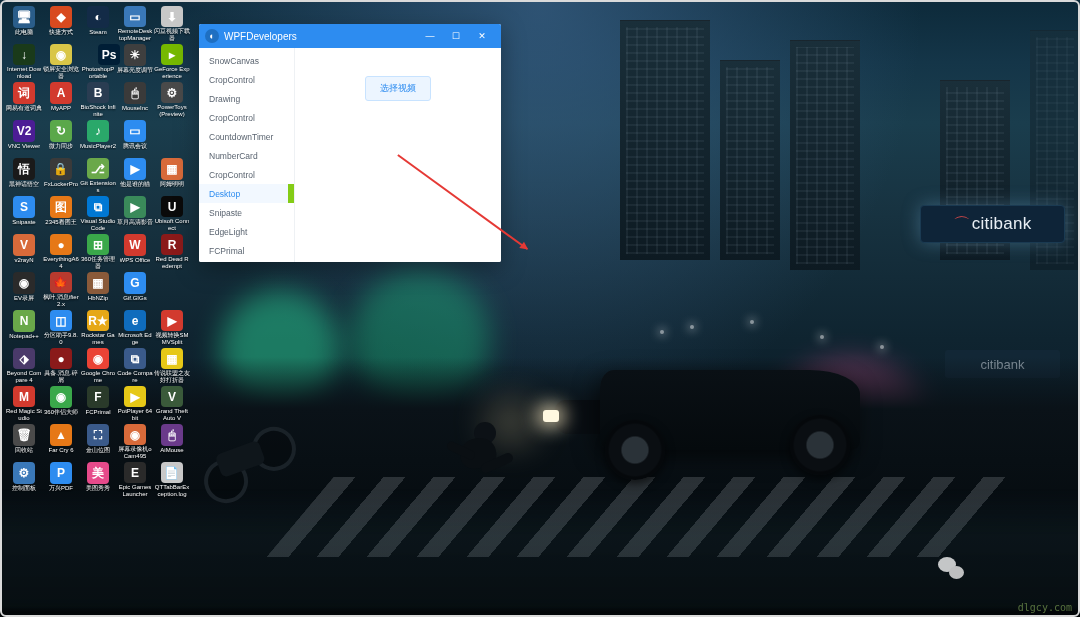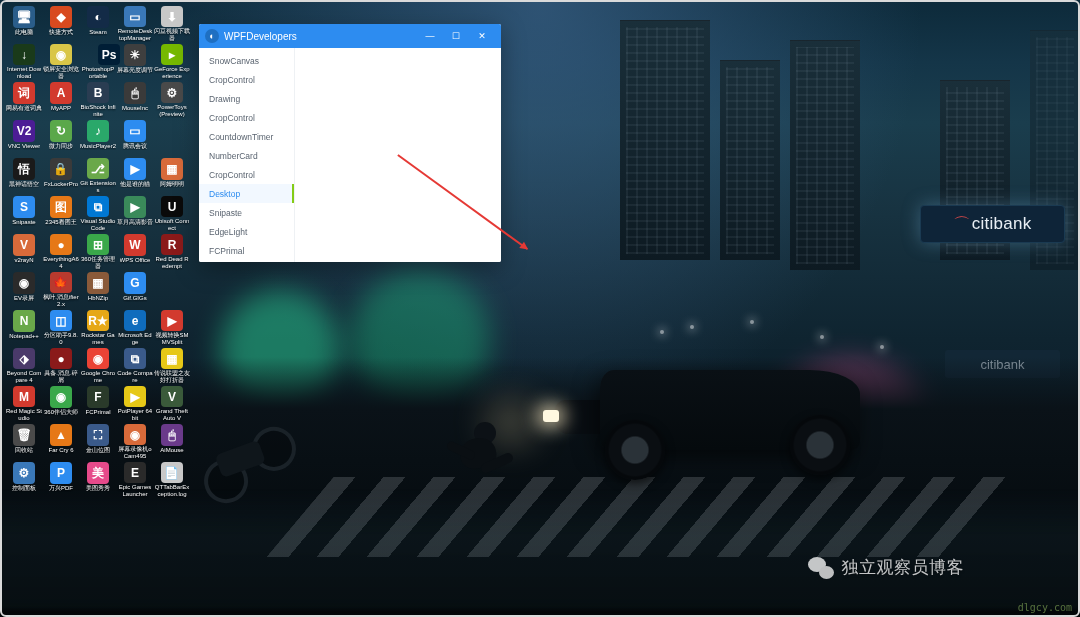--- a/index.html
+++ b/index.html
@@ -151,21 +151,21 @@
   .win-btn { width:26px; height:24px; display:flex; align-items:center; justify-content:center; cursor:pointer; font-size:9px; }
   .app-body { flex:1; display:flex; background:#fff; }
   .sidebar {
     width:96px; border-right:1px solid #eef1f4; overflow-y:auto; padding:3px 0;
     position:relative;
   }
   .side-item {
     font-size:8.5px; color:#5a6470; padding:4.5px 10px; cursor:pointer;
     white-space:nowrap; overflow:hidden; text-overflow:ellipsis;
   }
-  .side-item.active { color:#2d8cf0; background:#f2f8ff; border-right:2px solid #84cc16; }
+  .side-item.active { color:#2d8cf0; background:#f2f8ff; border-right:6px solid #84cc16; }
   .content-pane { flex:1; display:flex; align-items:flex-start; justify-content:center; padding-top:28px; position:relative; }
   .select-btn {
     padding:5px 14px; background:#ecf5ff; color:#2d8cf0;
     border:1px solid #c8e3ff; border-radius:3px;
     font-size:9px; cursor:pointer;
   }
   .arrow-line {
     position:absolute; left:398px; top:154px; width:160px; height:1.5px;
     background:#e53935; transform-origin:left center; transform:rotate(36deg);
     z-index:30;
@@ -532,28 +532,30 @@
         <div class="side-item">CropControl</div>
         <div class="side-item">CountdownTimer</div>
         <div class="side-item">NumberCard</div>
         <div class="side-item">CropControl</div>
         <div class="side-item active">Desktop</div>
         <div class="side-item">Snipaste</div>
         <div class="side-item">EdgeLight</div>
         <div class="side-item">FCPrimal</div>
         <div class="side-item">Shake</div>
       </div>
+    <div class="content-pane">
+      <button class="select-btn">选择视频</button>
+    </div>
   </div>
 </div>
 
 <div class="arrow-line"></div>
 
 <div class="wechat-badge">
   <div class="wechat-icon">
     <div class="bubble1"></div>
       <div class="bubble2"></div>
   </div>
-  <div class="wechat-text">独立观察员博客</div>
 </div>
 
 <div class="corner-wm">dlgcy.com</div>
 
 <div class="frame-border"></div>
 
 </body></html>

